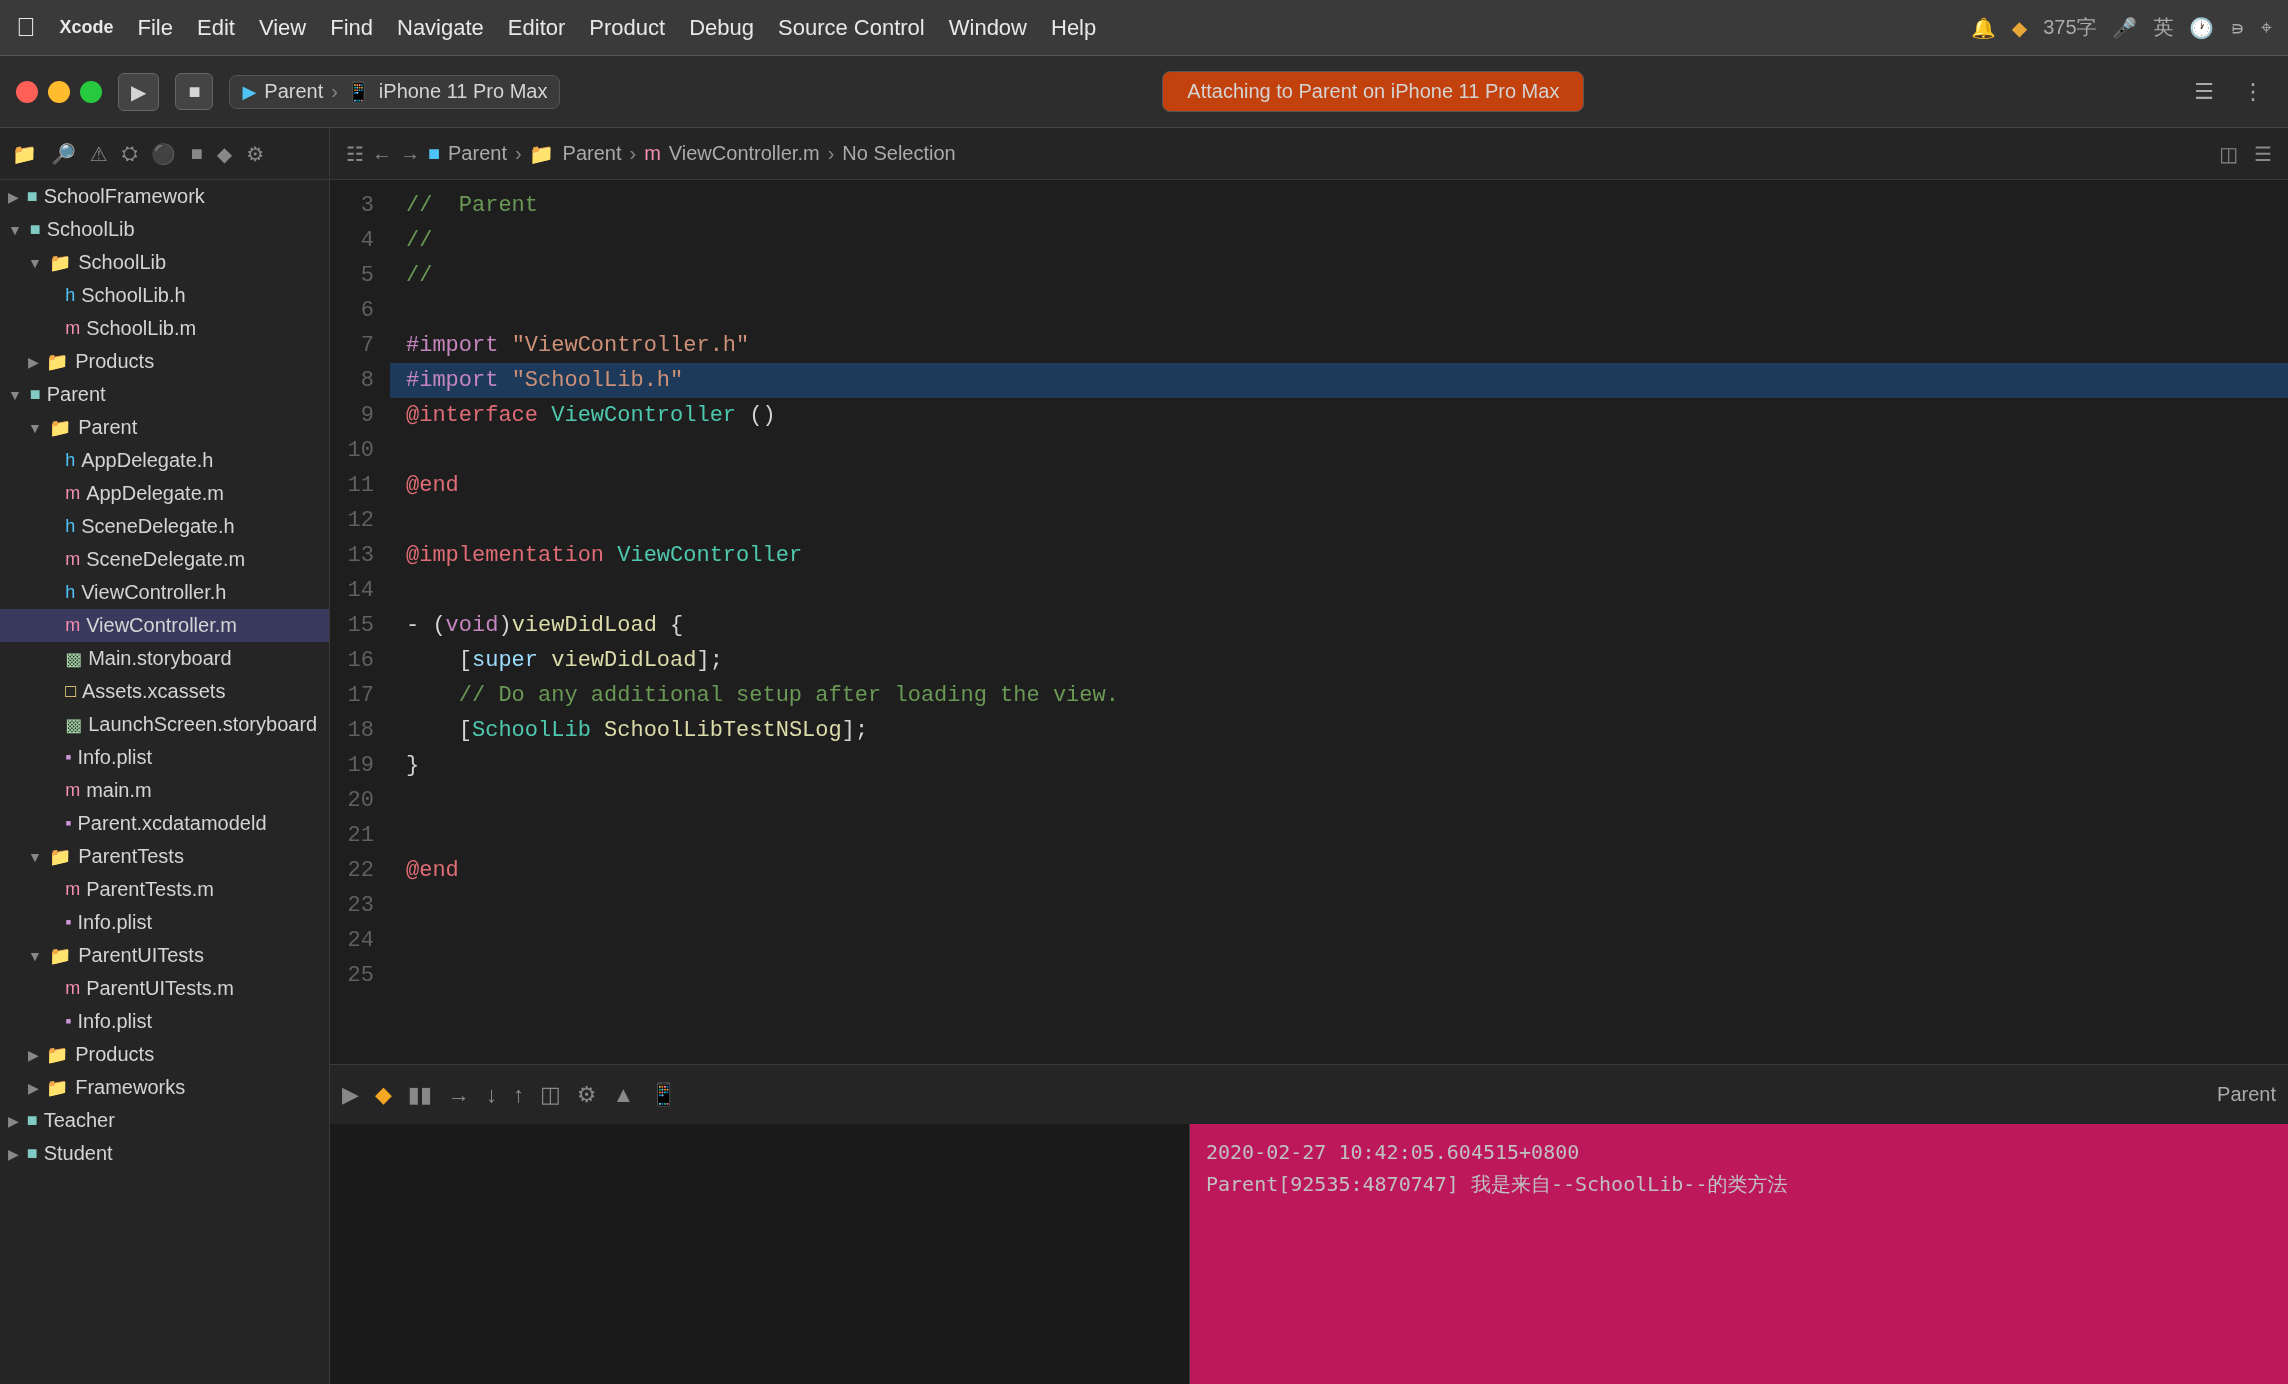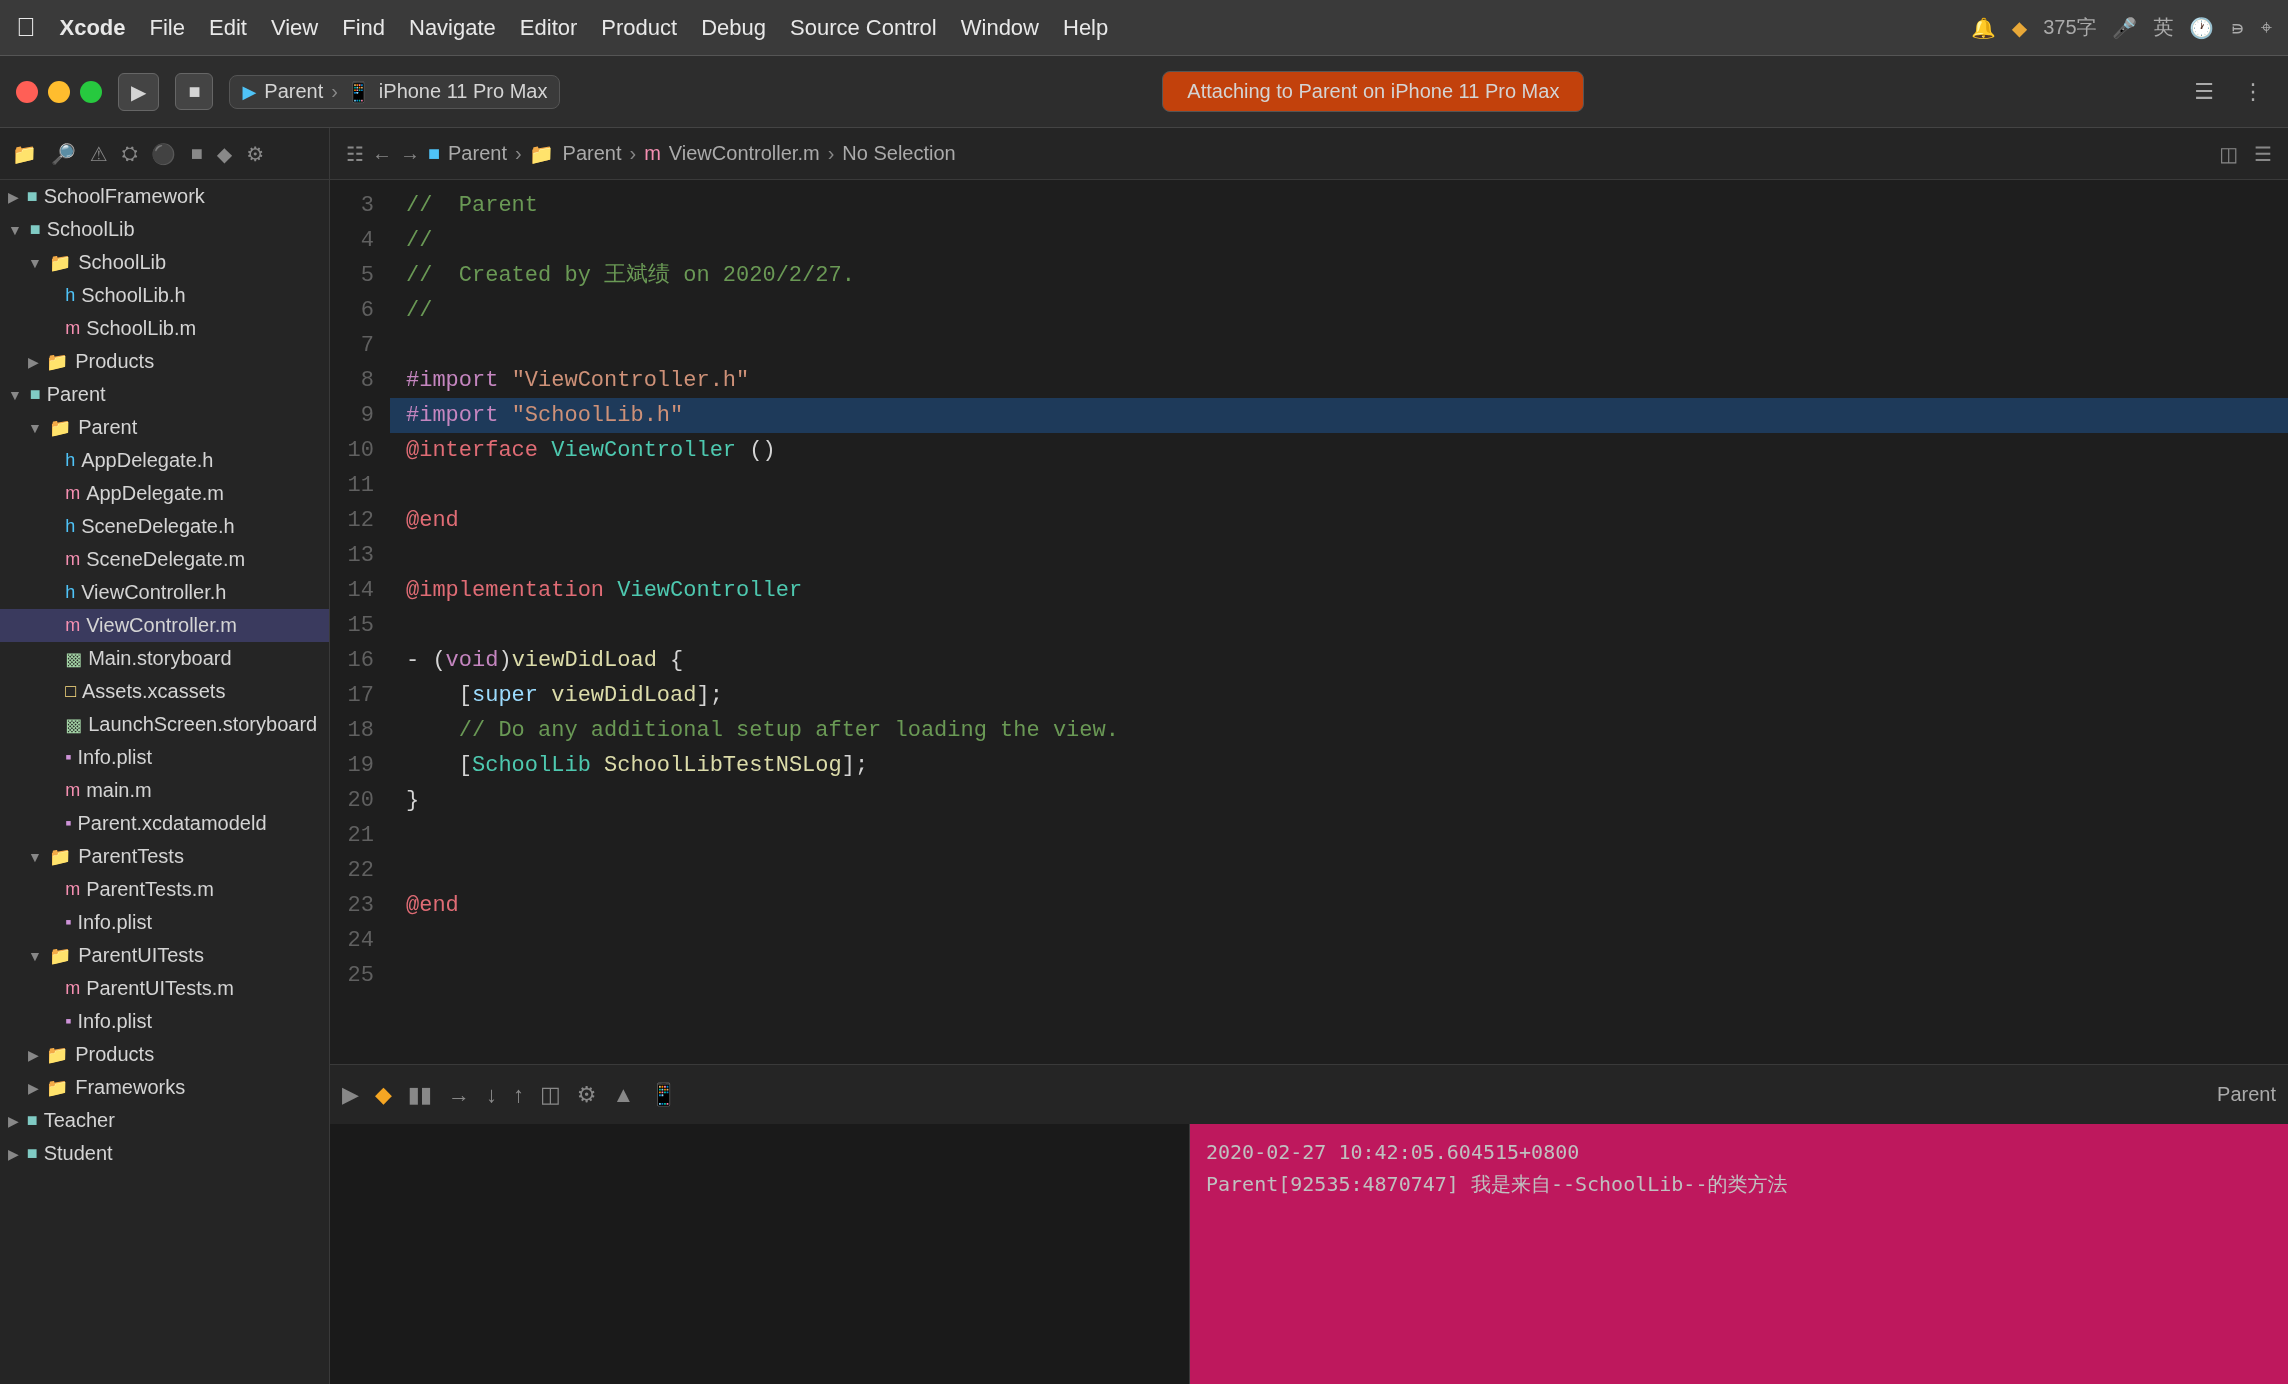--- a/index.html
+++ b/index.html
@@ -27,21 +27,21 @@
       color: #e8e8e8;
       font-size: 22px;
       cursor: pointer;
       white-space: nowrap;
     }
     .menubar-apple {
       font-size: 26px;
     }
     .menubar-app {
       font-weight: 700;
-      font-size: 22px;
+      font-size: 18px;
     }
 
     
     .toolbar {
       background: #2d2d2d;
       height: 72px;
       display: flex;
       align-items: center;
       padding: 0 16px;
       gap: 16px;
@@ -566,21 +566,20 @@
       <div class="line-number">20</div>
       <div class="line-number">21</div>
       <div class="line-number">22</div>
       <div class="line-number">23</div>
       <div class="line-number">24</div>
       <div class="line-number">25</div>
     </div>
     <div class="code-content">
       <div class="code-line"><span class="cm">//  Parent</span></div>
       <div class="code-line"><span class="cm">//</span></div>
-      <div class="code-line"><span class="cm">//  Created by 王斌绩 on 2020/2/27.</span></div>
       <div class="code-line"><span class="cm">//</span></div>
       <div class="code-line"></div>
       <div class="code-line">
         <span style="color:#c586c0;">#import</span><span style="color:#d4d4d4;"> </span><span style="color:#ce9178;">"ViewController.h"</span>
       </div>
       <div class="code-line" style="background:#1e3a5a; width:100%;">
         <span style="color:#c586c0;">#import</span><span style="color:#d4d4d4;"> </span><span style="color:#ce9178;">"SchoolLib.h"</span>
       </div>
       <div class="code-line">
         <span style="color:#e06c75;">@interface</span><span style="color:#d4d4d4;"> </span><span style="color:#4ec9b0;">ViewController</span><span style="color:#d4d4d4;"> ()</span>

